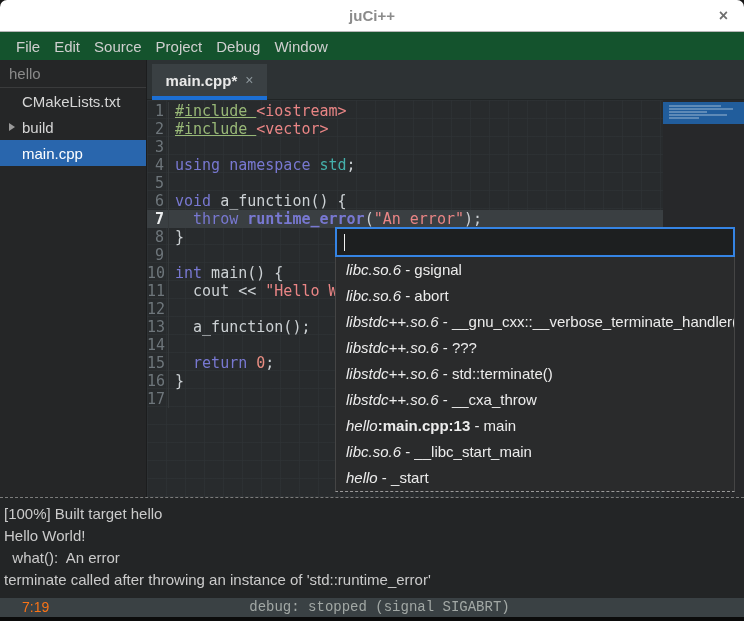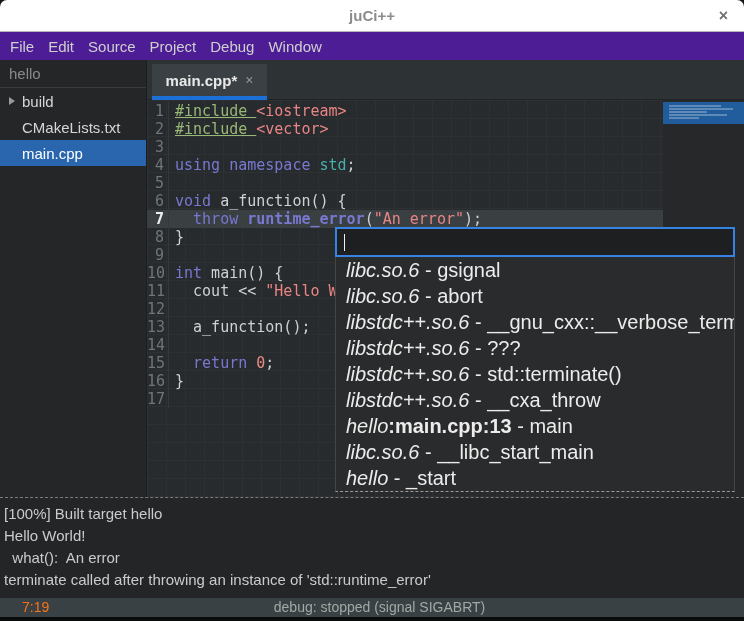--- a/index.html
+++ b/index.html
@@ -10,21 +10,21 @@
   
   .titlebar { position:absolute; top:0; left:0; width:744px; height:32px;
     background:#ffffff; border-radius:7px 7px 0 0; border-bottom:1px solid #b6b6b6;
     display:flex; align-items:center; justify-content:center; }
   .titlebar .title { color:#8b8b8b; font-weight:bold; font-size:15px; }
   .titlebar .win-close { position:absolute; right:16px; top:6px; color:#707070;
     font-size:16px; font-weight:bold; cursor:default; line-height:20px; }
 
   
   .menubar { position:absolute; top:32px; left:0; width:744px; height:28px;
-    background:#4c1d95; display:flex; align-items:center; padding-left:3px; }
+    background:#14532d; display:flex; align-items:center; padding-left:9px; }
   .menu-item { color:#cfcfcf; font-size:15px; padding:4px 7px; }
 
   
   .sidebar { position:absolute; top:60px; left:0; width:147px; height:437px;
     background:#252627; border-right:1px solid #1c1d1e; }
   .sidebar-header { height:28px; line-height:28px; padding-left:9px; color:#8a8a8a;
     font-size:15px; border-bottom:1px solid #3a3b3c; }
   .tree-item { height:26px; display:flex; align-items:center; padding-left:9px;
     color:#d6d6d6; font-size:15px; }
   .tree-item.selected { background:#2966ad; color:#ffffff; }
@@ -71,36 +71,36 @@
   .overview-box .tline { height:2px; margin-bottom:1px; background:rgba(255,255,255,.28); }
 
   
   .popup { position:absolute; top:227px; left:335px; width:400px; z-index:10; }
   .popup-input { height:30px; background:#1d1f20; border:2px solid var(--accent2);
     position:relative; }
   .caret { position:absolute; left:7px; top:5px; width:1px; height:17px; background:#f2f2f2; }
   .popup-list { background:#2a2b2c; border-left:1px solid #454545;
     border-right:1px solid #454545; border-bottom:1px dashed #9a9a9a; }
   .popup-item { height:26px; line-height:26px; padding-left:10px; color:#ececec;
-    font-size:20px; white-space:pre; overflow:hidden; }
+    font-size:15px; white-space:pre; overflow:hidden; }
   .popup-item.selected { background:#2966ad; color:#ffffff; }
   .popup-item i { font-style:italic; }
   .popup-item b { font-weight:bold; }
 
   
   .terminal { position:absolute; top:497px; left:0; width:744px; height:101px;
     background:#232526; border-top:1px dashed #7b7b7b; padding:5px 4px 0 4px; }
   .term-line { color:#cbcbcb; font-size:15px; line-height:22px; white-space:pre; }
 
   
   .statusbar { position:absolute; top:598px; left:0; width:744px; height:19px;
     background:#3a4144; }
   .status-time { position:absolute; left:5px; top:1px; color:#f97316; font-size:14px;margin-left:17px; }
   .status-msg { position:absolute; left:15px; right:0; top:1px; text-align:center;
-    color:#a2a8a5; font-size:14px; }
+    color:#a2a8a5; font-size:14px;font-family:Liberation Mono, monospace; }
   .bottomstrip { position:absolute; top:617px; left:0; width:744px; height:4px;
     background:#0b0b0b; }
 </style>
 </head>
 <body>
 
 <div class="window">
 
   <div class="titlebar">
     <span class="title">juCi++</span>
@@ -113,26 +113,26 @@
       <span class="menu-item">Source</span>
       <span class="menu-item">Project</span>
       <span class="menu-item">Debug</span>
       <span class="menu-item">Window</span>
     </div>
 
   <div class="sidebar">
     <div class="sidebar-header">hello</div>
     <div id="tree-items">
         <div class="tree-item">
+          <span class="indent"></span>
+          <span>CMakeLists.txt</span>
+        </div>
+        <div class="tree-item">
           <span class="expander"></span>
           <span>build</span>
-        </div>
-        <div class="tree-item">
-          <span class="indent"></span>
-          <span>CMakeLists.txt</span>
         </div>
         <div class="tree-item selected">
           <span class="indent"></span>
           <span>main.cpp</span>
         </div>
       </div>
   </div>
 
   <div class="tabbar">
     <div class="tab">

